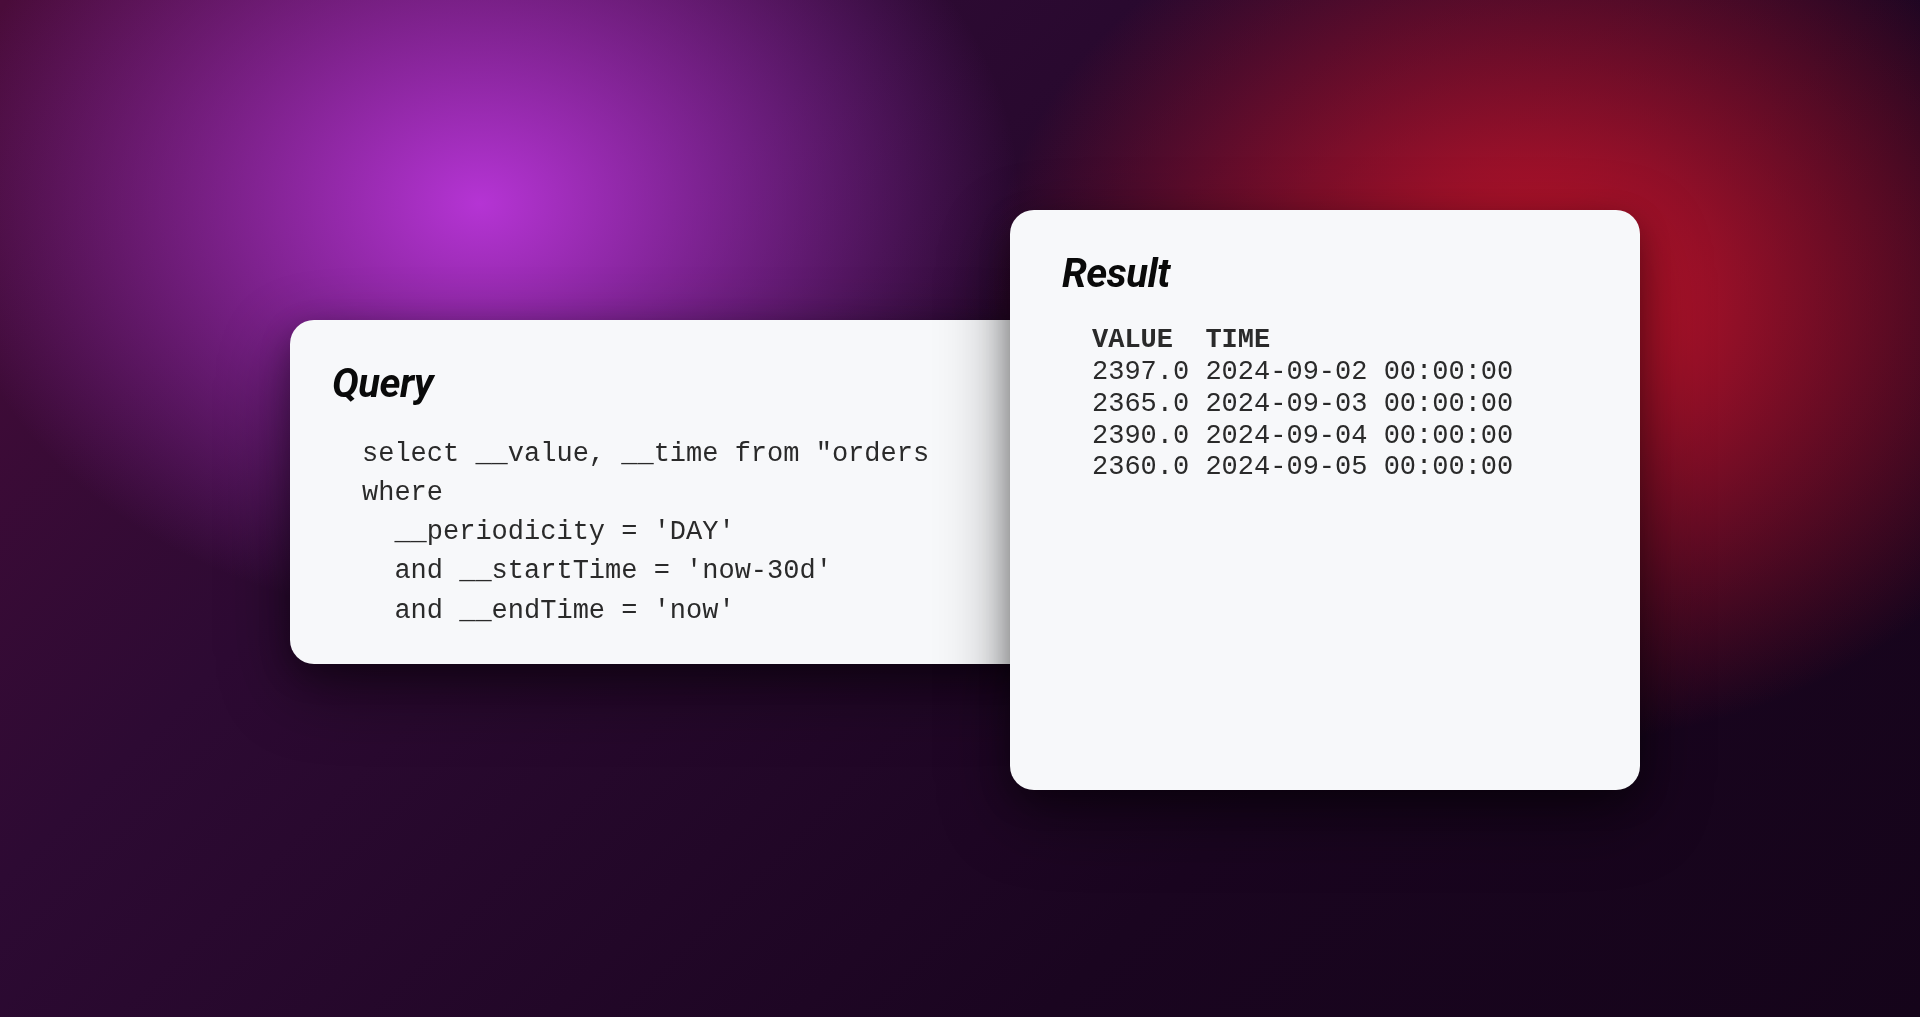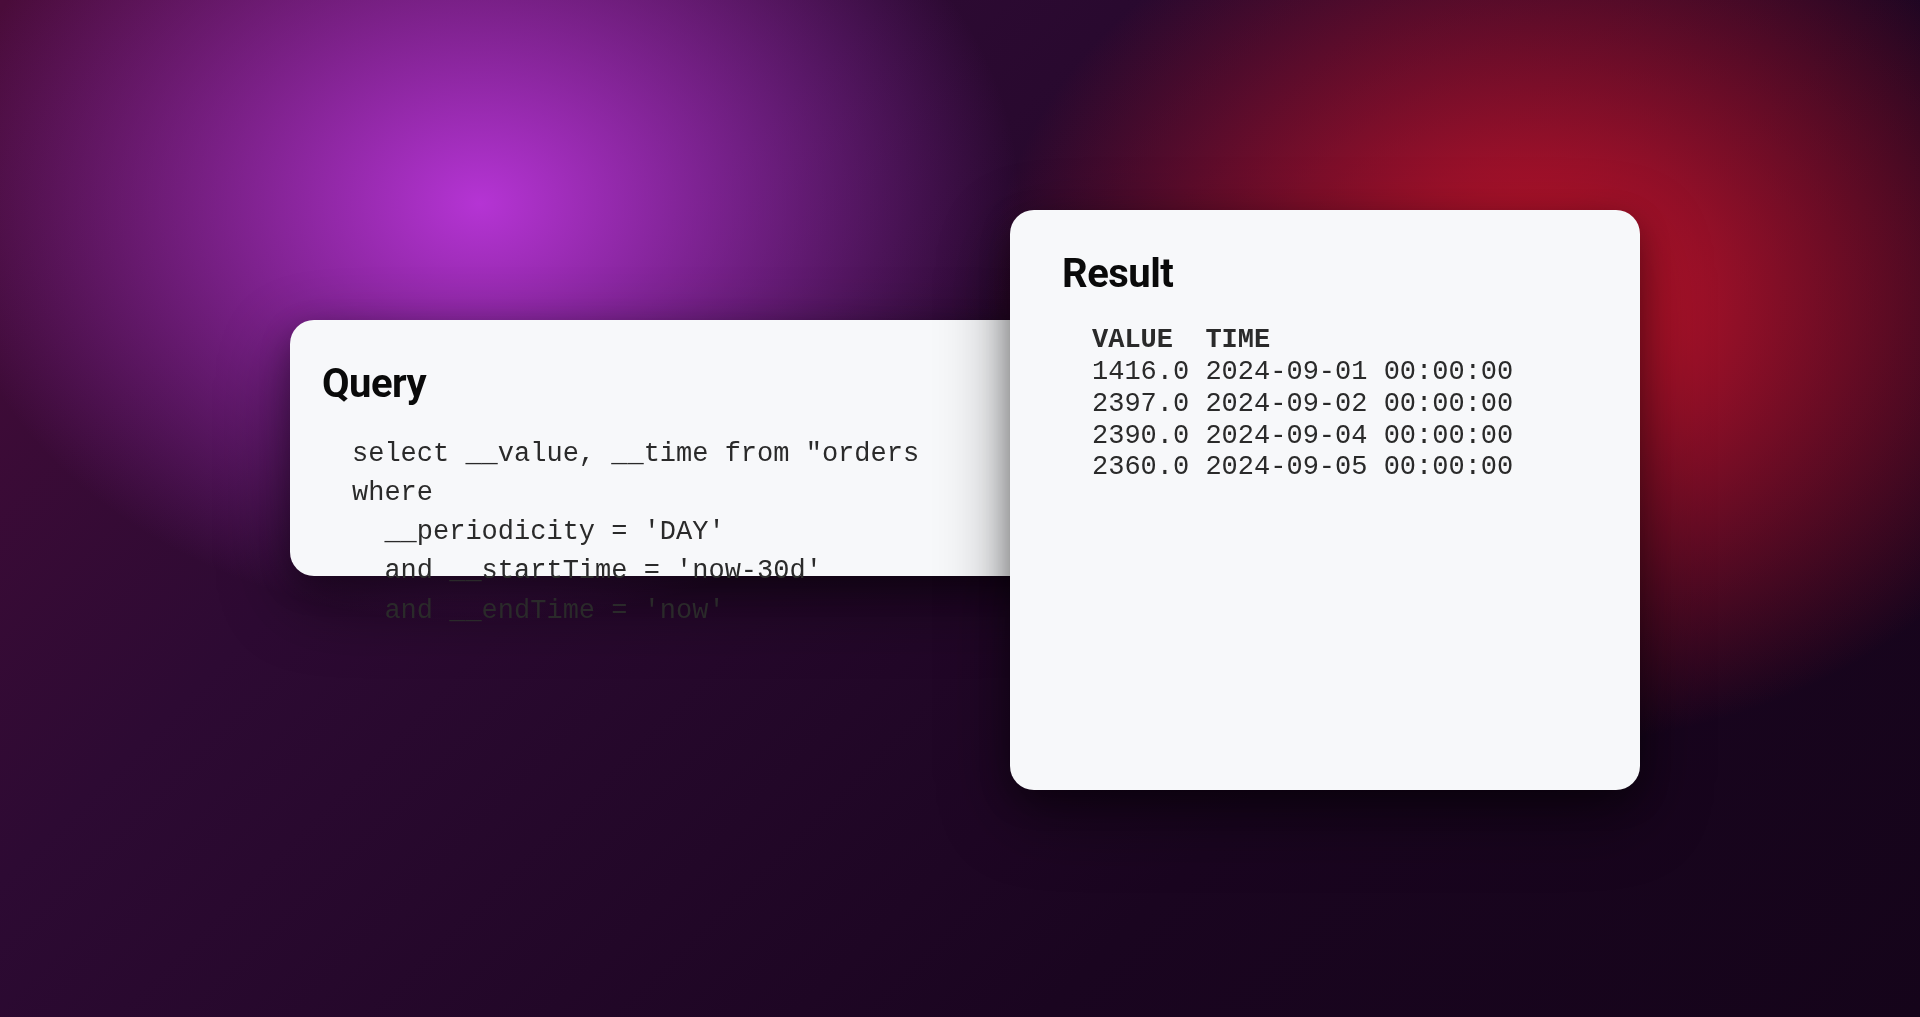--- a/index.html
+++ b/index.html
@@ -23,40 +23,41 @@
       position: absolute;
       background: #f7f8fa;
       border-radius: 24px;
       box-shadow: 0 25px 70px rgba(0, 0, 0, 0.45), 0 10px 30px rgba(0, 0, 0, 0.3);
     }
     
     .query-card {
       left: 290px;
       top: 320px;
       width: 765px;
-      height: 256px;
-      padding: 40px 32px;
+      height: 344px;
+      padding: 40px 42px;
       z-index: 1;
     }
     
     .result-card {
       left: 1010px;
       top: 210px;
       width: 630px;
       height: 580px;
       padding: 40px 52px;
       z-index: 2;
     }
     
     .card-title {
       font-size: 40px;
       font-weight: 700;
       color: #0a0a0a;
       margin-bottom: 28px;
       letter-spacing: -0.5px;
+      font-style: italic;
     }
     
     .code-block {
       display: flex;
       align-items: flex-end;
     }
     
     .accent-bar {
       width: 8px;
       background: #e5c0e8;
@@ -105,20 +106,20 @@
   </div>
 </div>
 
 <div class="card result-card">
   <h2 class="card-title">Result</h2>
   <div class="code-block">
     <div class="accent-bar"></div>
     <div class="result-table">
       <div class="result-header"><span>VALUE</span>  <span>TIME</span></div>
       <div id="result-rows-container">
-          <div class="result-row">1416.0 2024-09-01 00:00:00</div>
           <div class="result-row">2397.0 2024-09-02 00:00:00</div>
+          <div class="result-row">2365.0 2024-09-03 00:00:00</div>
           <div class="result-row">2390.0 2024-09-04 00:00:00</div>
           <div class="result-row">2360.0 2024-09-05 00:00:00</div>
         </div>
     </div>
   </div>
 </div>
 
 </body></html>

